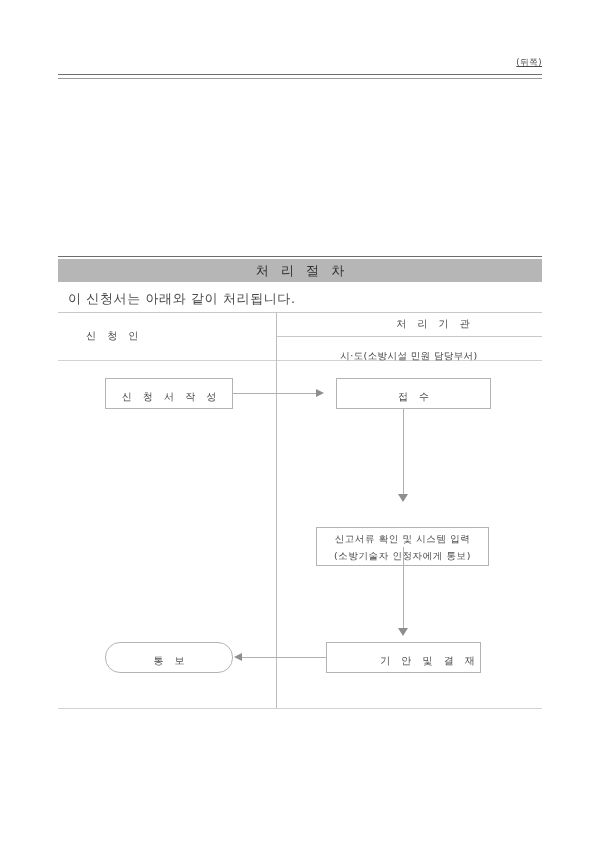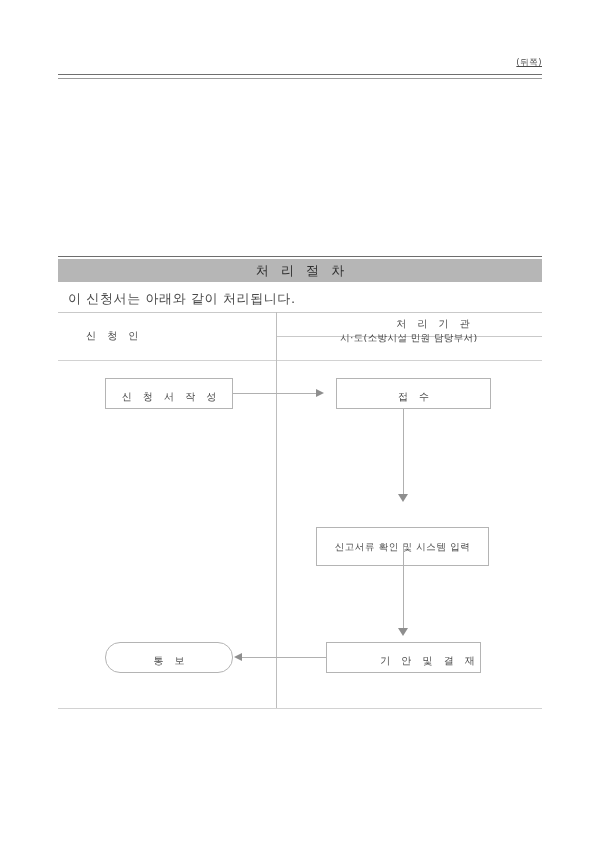--- a/index.html
+++ b/index.html
@@ -142,21 +142,21 @@
   }
   .hdr-agency {
     left: 276px;
     top: 317px;
     width: 266px;
     text-align: center;
   }
   .hdr-dept {
     position: absolute;
     left: 276px;
-    top: 332px;
+    top: 350px;
     width: 266px;
     text-align: center;
     font-size: 9.5px;
     letter-spacing: 0.4px;
     color: #454545;
     white-space: nowrap;
   }
 
   
   .fbox {
@@ -272,20 +272,21 @@
 <div class="fbox box-write">
   <span class="t1">신 청 서  작 성</span>
 </div>
 
 <div class="fbox box-receive">
   <span class="t1">접  수</span>
 </div>
 
 <div class="fbox box-check">
   <span class="t2">신고서류 확인 및 시스템 입력</span>
+  <span class="t2">(소방기술자 인정자에게 통보)</span>
 </div>
 
 <div class="fbox box-notify">
   <span class="t1">통  보</span>
 </div>
 
 <div class="fbox box-draft">
   <span class="t1">기 안  및  결 재</span>
 </div>
 

